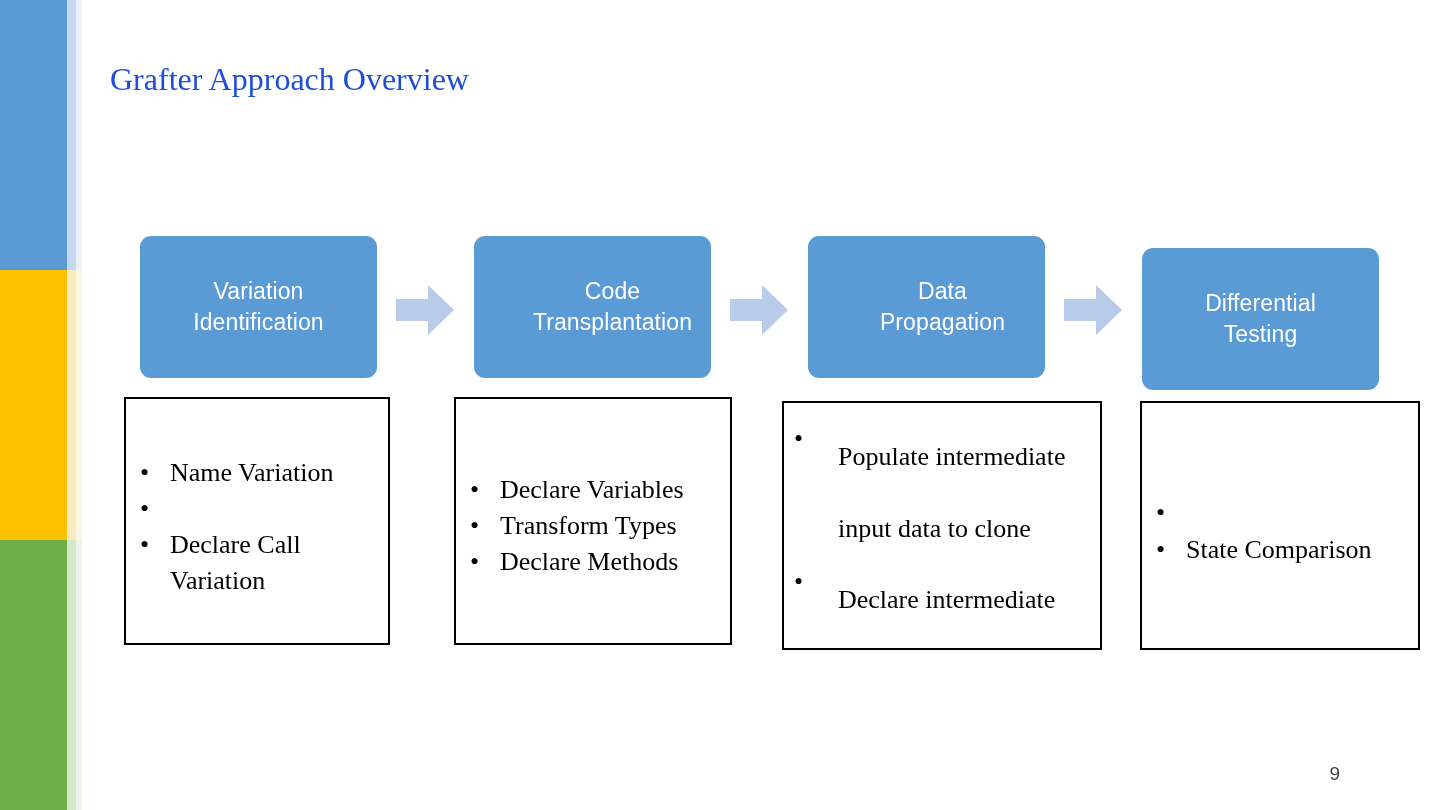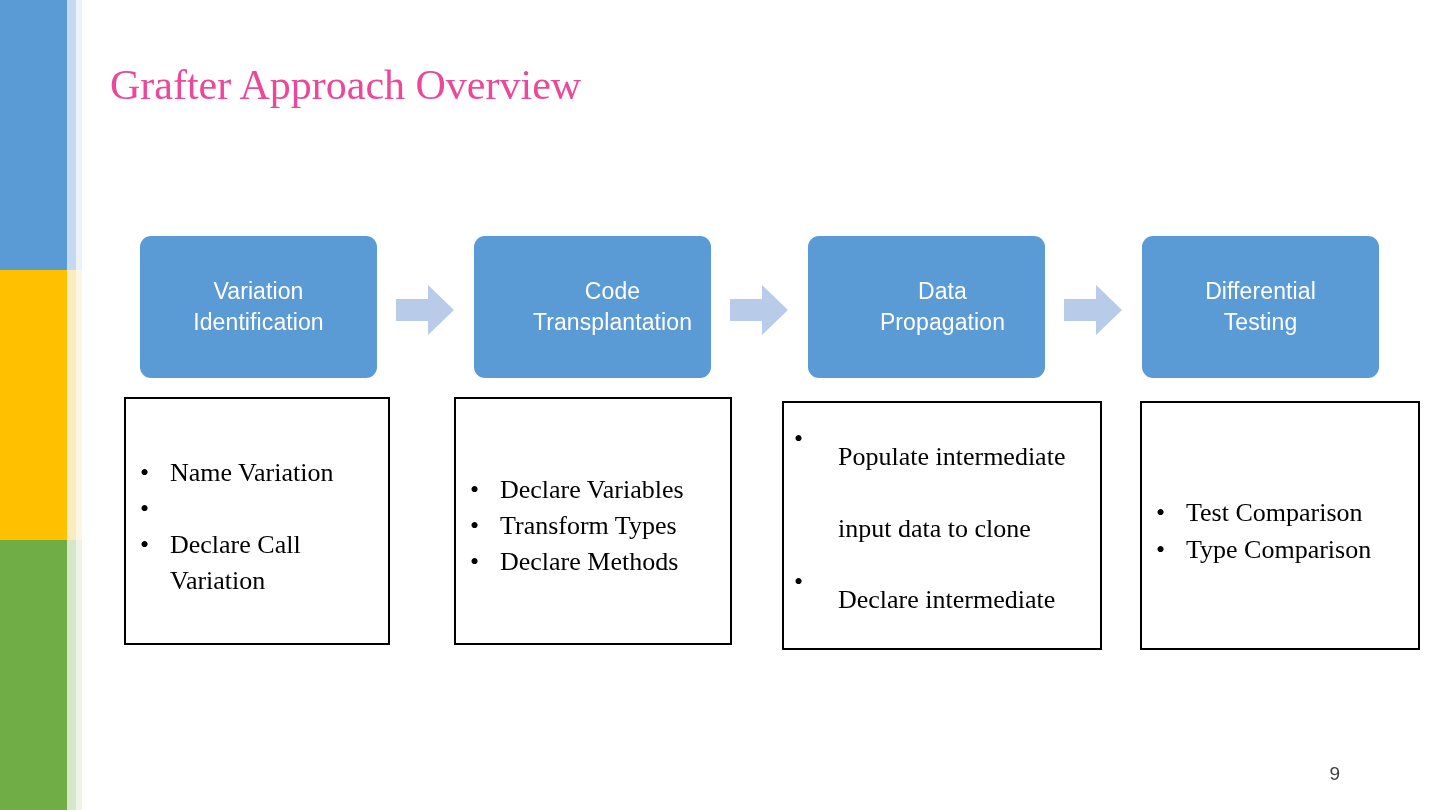--- a/index.html
+++ b/index.html
@@ -37,23 +37,23 @@
     left: 76px;
     width: 6px;
   }
 
   
   #page-title {
     position: absolute;
     left: 110px;
     top: 60px;
     font-family: "Liberation Serif", "DejaVu Serif", serif;
-    font-size: 42px;
+    font-size: 32px;
     line-height: 1.2;
-    color: #ec4899;
+    color: #1d4ed8;
     white-space: nowrap;
   }
 
   
   #process-row {
     position: absolute;
     left: 0;
     top: 236px;
     width: 1440px;
     height: 142px;
@@ -162,21 +162,21 @@
 Identification</div>
     </div>
     <div class="process-box" style="left: 474px; background: rgb(91, 155, 213); padding-left: 40px;">
       <div class="process-label" style="color: rgb(255, 255, 255);">Code
 Transplantation</div>
     </div>
     <div class="process-box" style="left: 808px; background: rgb(91, 155, 213); padding-left: 32px;">
       <div class="process-label" style="color: rgb(255, 255, 255);">Data
 Propagation</div>
     </div>
-    <div class="process-box" style="left: 1142px; background: rgb(91, 155, 213);">
+    <div class="process-box" style="left: 1142px; background: rgb(91, 155, 213); margin-top: 12px;">
       <div class="process-label" style="color: rgb(255, 255, 255);">Differential
 Testing</div>
     </div>
     <div class="arrow" style="left: 396px;"><svg viewBox="0 0 58 54" width="58" height="54" xmlns="http://www.w3.org/2000/svg">
         <polygon points="0,16 32,16 32,2 58,27 32,52 32,38 0,38" fill="#B8CCE9"></polygon>
       </svg></div>
     <div class="arrow" style="left: 730px;"><svg viewBox="0 0 58 54" width="58" height="54" xmlns="http://www.w3.org/2000/svg">
         <polygon points="0,16 32,16 32,2 58,27 32,52 32,38 0,38" fill="#B8CCE9"></polygon>
       </svg></div>
     <div class="arrow" style="left: 1064px;"><svg viewBox="0 0 58 54" width="58" height="54" xmlns="http://www.w3.org/2000/svg">
@@ -228,23 +228,22 @@
           <span class="bullet-dot">•</span>
           <span class="detail-text">Declare intermediate
 output back to test</span>
         </li>
       </ul>
     </div>
     <div class="detail-box box-d" style="left: 1140px; top: 401px; width: 280px; height: 249px;">
       <ul class="detail-list" style="padding-top: 92px;">
         <li class="detail-item">
           <span class="bullet-dot">•</span>
-          <span class="detail-text">Test Comparison</span>
-        </li>
-        <li class="detail-item">
-          <span class="bullet-dot">•</span>
-          <span class="detail-text">Type Comparison</span>
+        </li>
+        <li class="detail-item">
+          <span class="bullet-dot">•</span>
+          <span class="detail-text">State Comparison</span>
         </li>
       </ul>
     </div>
   </div>
 
 <div id="slide-number">9</div>
 
 </body></html>

